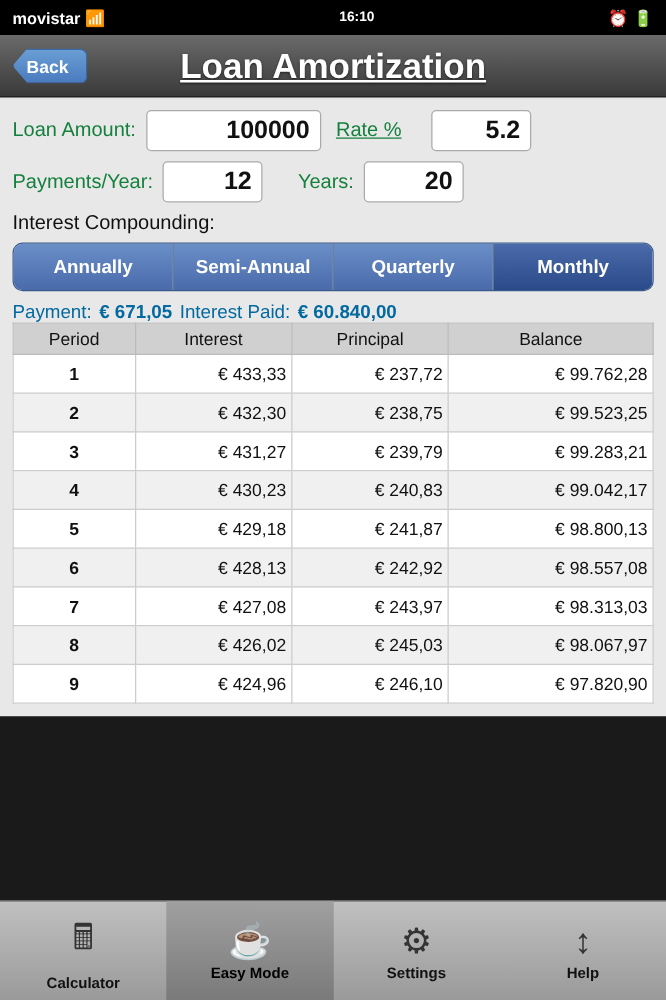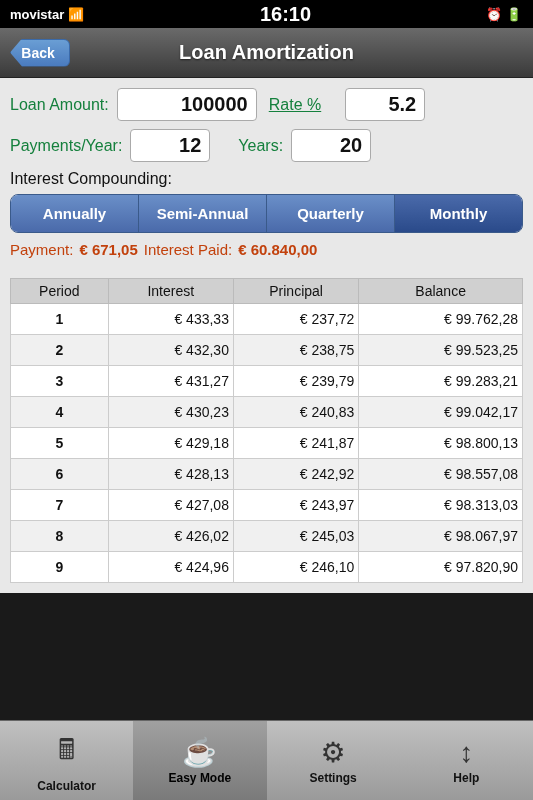--- a/index.html
+++ b/index.html
@@ -18,21 +18,21 @@
       color: #fff;
       font-size: 13px;
       font-weight: bold;
       display: flex;
       justify-content: space-between;
       align-items: center;
       padding: 4px 10px;
       height: 28px;
     }
     .status-left { display: flex; align-items: center; gap: 4px; }
-    .status-center { font-size: 20px; font-weight: bold; }
+    .status-center { font-size: 11px; font-weight: bold; }
     .status-right { display: flex; align-items: center; gap: 4px; }
 
     
     .nav-bar {
       background: linear-gradient(to bottom, #6a6a6a, #3a3a3a);
       display: flex;
       align-items: center;
       padding: 6px 10px;
       height: 50px;
       border-bottom: 1px solid #222;
@@ -48,24 +48,25 @@
       cursor: pointer;
       position: relative;
       clip-path: polygon(12px 0%, 100% 0%, 100% 100%, 12px 100%, 0% 50%);
       min-width: 60px;
       text-align: center;
     }
     .nav-title {
       flex: 1;
       text-align: center;
       color: #fff;
-      font-size: 20px;
+      font-size: 28px;
       font-weight: bold;
       text-shadow: 0 1px 2px rgba(0,0,0,0.6);
       margin-right: 60px;
+      text-decoration: underline;
     }
 
     
     .main-content {
       background: #e8e8e8;
       padding: 10px;
     }
 
     
     .form-row {
@@ -120,22 +121,22 @@
       border-right: 1px solid #3a5a8a;
     }
     .seg-btn:last-child { border-right: none; }
     .seg-btn.active {
       background: linear-gradient(to bottom, #4a6aaa, #2a4a8a);
     }
 
     
     .payment-info {
       font-size: 14px;
-      color: #c2410c;
-      margin-bottom: 20px;
+      color: #0369a1;
+      margin-bottom: 0;
       display: flex;
       align-items: flex-start;
       gap: 6px;
     }
     .payment-label { font-size: 15px; }
     .payment-value { font-size: 15px; font-weight: bold; }
 
     
     .amort-table {
       width: 100%;

